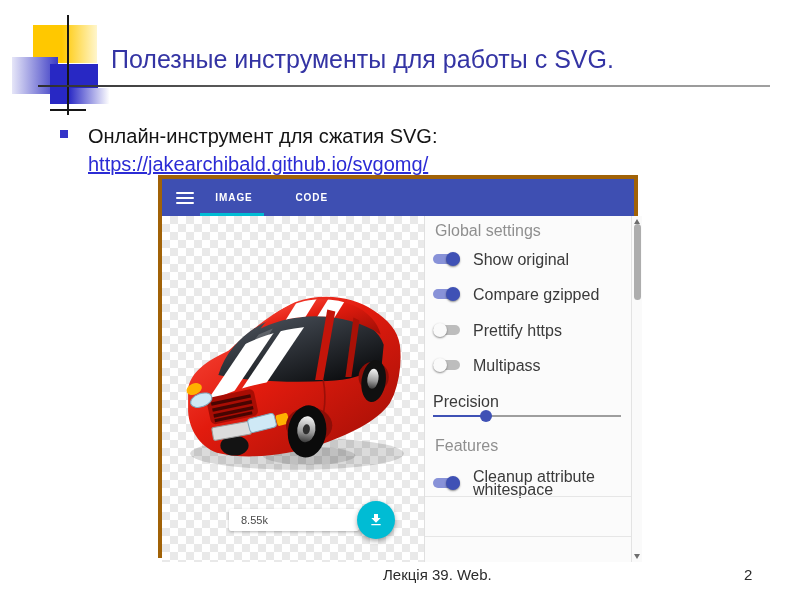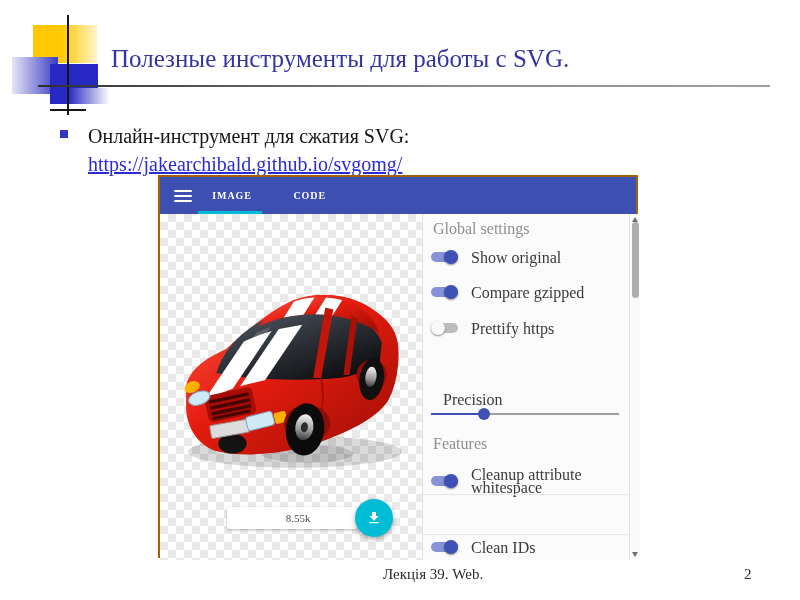--- a/index.html
+++ b/index.html
@@ -1,18 +1,18 @@
 <!DOCTYPE html>
 <html style="--title-blue: #3434A4; --link-blue: #2B2BD5; --toolbar-indigo: #3E4FB2; --accent-teal: #00BCD4; --toggle-on-track: #8892D8; --toggle-on-thumb: #3F51B5; --toggle-off-track: #BDBDBD; --toggle-off-thumb: #FAFAFA; --panel-label-gray: #8F8F8F; --car-red: #D8130B; --deco-yellow: #FFC800; --deco-blue: #2828C4;"><head>
 <meta charset="utf-8">
 <style>
   html,body{margin:0;padding:0;background:#fff;}
   *{box-sizing:border-box;}
   .stage{position:relative;width:800px;height:600px;background:#fff;overflow:hidden;
-         font-family:Liberation Serif, serif;}
+         font-family:Liberation Sans, sans-serif;}
 
   
   .deco{position:absolute;}
   .deco-yellow{left:33px;top:25px;width:64px;height:38px;
       background:linear-gradient(90deg,#FFC800 45%,#FFF6CC 100%);}
   .deco-blue-grad{left:12px;top:57px;width:46px;height:37px;
       background:linear-gradient(90deg,#E6E6F8 0%,#3B3BC4 100%);}
   .deco-blue-solid{left:50px;top:64px;width:48px;height:26px;background:var(--deco-blue,#2828C4);}
   .deco-blue-fade{left:50px;top:88px;width:62px;height:16px;
       background:linear-gradient(90deg,#2828C4 30%,#FFFFFF 96%);}
@@ -25,47 +25,47 @@
   .title{position:absolute;left:111px;top:45px;margin:0;font-size:25px;font-weight:normal;
       color:var(--title-blue,#3434A4);white-space:nowrap;}
   .bullet-sq{position:absolute;left:60px;top:130px;width:8px;height:8px;background:#3434C8;}
   .bullet-block{position:absolute;left:88px;top:122px;font-size:20px;line-height:28px;color:#151515;}
   .bullet-block a{color:var(--link-blue,#2B2BD5);text-decoration:underline;cursor:pointer;}
   .footer-text{position:absolute;left:383px;top:566px;font-size:15px;color:#2B2B2B;white-space:nowrap;text-align:center;}
   .page-num{position:absolute;left:744px;top:566px;font-size:15px;color:#2B2B2B;}
 
   
   .shot{position:absolute;left:158px;top:175px;width:480px;height:383px;background:#fff;
-      border:2px solid #a16207;}
+      border:4px solid #a16207;}
   .tbar{position:absolute;left:0;top:0;width:100%;height:37px;background:var(--toolbar-indigo,#3E4FB2);}
   .menu{position:absolute;left:14px;top:13px;width:18px;cursor:pointer;}
   .menu i{display:block;width:18px;height:2px;background:#fff;margin:0 0 3px 0;border-radius:1px;}
   .tab{position:absolute;top:13px;font-size:10px;font-weight:bold;letter-spacing:.9px;color:#fff;
       text-align:center;cursor:pointer;}
   .tab-image{left:42px;width:60px;}
   .tab-code{left:110px;width:56px;text-align:right;}
   .tab-underline{position:absolute;left:38px;bottom:0;width:64px;height:3px;background:var(--accent-teal,#00BCD4);}
 
   .canvas{position:absolute;left:0;top:37px;width:262px;height:346px;
       background:
         linear-gradient(45deg,#E9E9E9 25%,transparent 25%,transparent 75%,#E9E9E9 75%),
         linear-gradient(45deg,#E9E9E9 25%,#FFFFFF 25%,#FFFFFF 75%,#E9E9E9 75%);
       background-size:16px 16px;background-position:0 0,8px 8px;}
   .car{position:absolute;left:14px;top:66px;width:242px;height:202px;}
   .pill{position:absolute;left:67px;top:293px;width:130px;height:22px;background:#fff;border-radius:2px;
-      box-shadow:0 1px 3px rgba(0,0,0,.28);font-size:11px;color:#4a4a4a;line-height:22px;padding-left:12px;text-align:center;}
+      box-shadow:0 1px 3px rgba(0,0,0,.28);font-size:11px;color:#4a4a4a;line-height:22px;padding-left:12px;}
   .fab{position:absolute;left:195px;top:285px;width:38px;height:38px;border-radius:50%;
       background:var(--accent-teal,#00BCD4);box-shadow:0 2px 5px rgba(0,0,0,.35);cursor:pointer;
       display:flex;align-items:center;justify-content:center;}
   .fab svg{width:16px;height:16px;fill:#fff;}
 
   .panel{position:absolute;left:262px;top:37px;width:207px;height:346px;background:#FBFBFB;
       border-left:1px solid #E0E0E0;font-size:16px;color:#3A3A3A;overflow:hidden;}
   .plabel{position:absolute;left:10px;color:var(--panel-label-gray,#8F8F8F);}
-  .plabel-dark{position:absolute;left:20px;color:#3A3A3A;}
+  .plabel-dark{position:absolute;left:8px;color:#3A3A3A;}
   .trow{position:absolute;left:8px;width:194px;display:flex;align-items:center;gap:13px;}
   .tlabel{max-width:152px;line-height:13px;}
   .toggle{position:relative;width:27px;height:14px;flex:0 0 27px;cursor:pointer;}
   .tg-track{position:absolute;left:0;top:2px;width:27px;height:10px;border-radius:5px;
       background:var(--toggle-off-track,#BDBDBD);}
   .tg-thumb{position:absolute;left:0;top:0;width:14px;height:14px;border-radius:50%;
       background:var(--toggle-off-thumb,#FAFAFA);box-shadow:0 1px 2px rgba(0,0,0,.45);}
   .toggle.on .tg-track{background:var(--toggle-on-track,#8892D8);}
   .toggle.on .tg-thumb{left:13px;background:var(--toggle-on-thumb,#3F51B5);}
   .slider{position:absolute;left:8px;top:193px;width:188px;height:14px;cursor:pointer;}
@@ -211,46 +211,46 @@
           </span>
         <span class="tlabel">Compare gzipped</span>
       </div>
       <div class="trow" style="top:107px">
         <span class="toggle">
             <span class="tg-track"></span>
             <span class="tg-thumb"></span>
           </span>
         <span class="tlabel">Prettify https</span>
       </div>
+      <div class="trow" style="top:142px">
+        <span class="toggle">
+            <span class="tg-track"></span>
+            <span class="tg-thumb"></span>
+          </span>
+        <span class="tlabel">Multipass</span>
+      </div>
 
       <div class="plabel-dark" style="top:177px">Precision</div>
       <div class="slider">
         <div class="s-track"></div>
         <div class="s-fill" style="width: 28%;"></div>
         <div class="s-thumb" style="left: 28%;"></div>
       </div>
 
       <div class="plabel" style="top:221px">Features</div>
 
       <div class="trow" style="top:254px">
         <span class="toggle on">
             <span class="tg-track"></span>
             <span class="tg-thumb"></span>
           </span>
         <span class="tlabel">Cleanup attribute whitespace</span>
       </div>
       <div class="pdivider" style="top:280px"></div>
       <div class="pdivider" style="top:320px"></div>
-      <div class="trow" style="top:326px">
-        <span class="toggle on">
-            <span class="tg-track"></span>
-            <span class="tg-thumb"></span>
-          </span>
-        <span class="tlabel">Clean IDs</span>
-      </div>
     </div>
 
     <div class="sbar">
       <div class="arr up"></div>
       <div class="sthumb"></div>
       <div class="arr down"></div>
     </div>
   </div>
 
   <div class="footer-text">Лекція 39. Web.</div>

